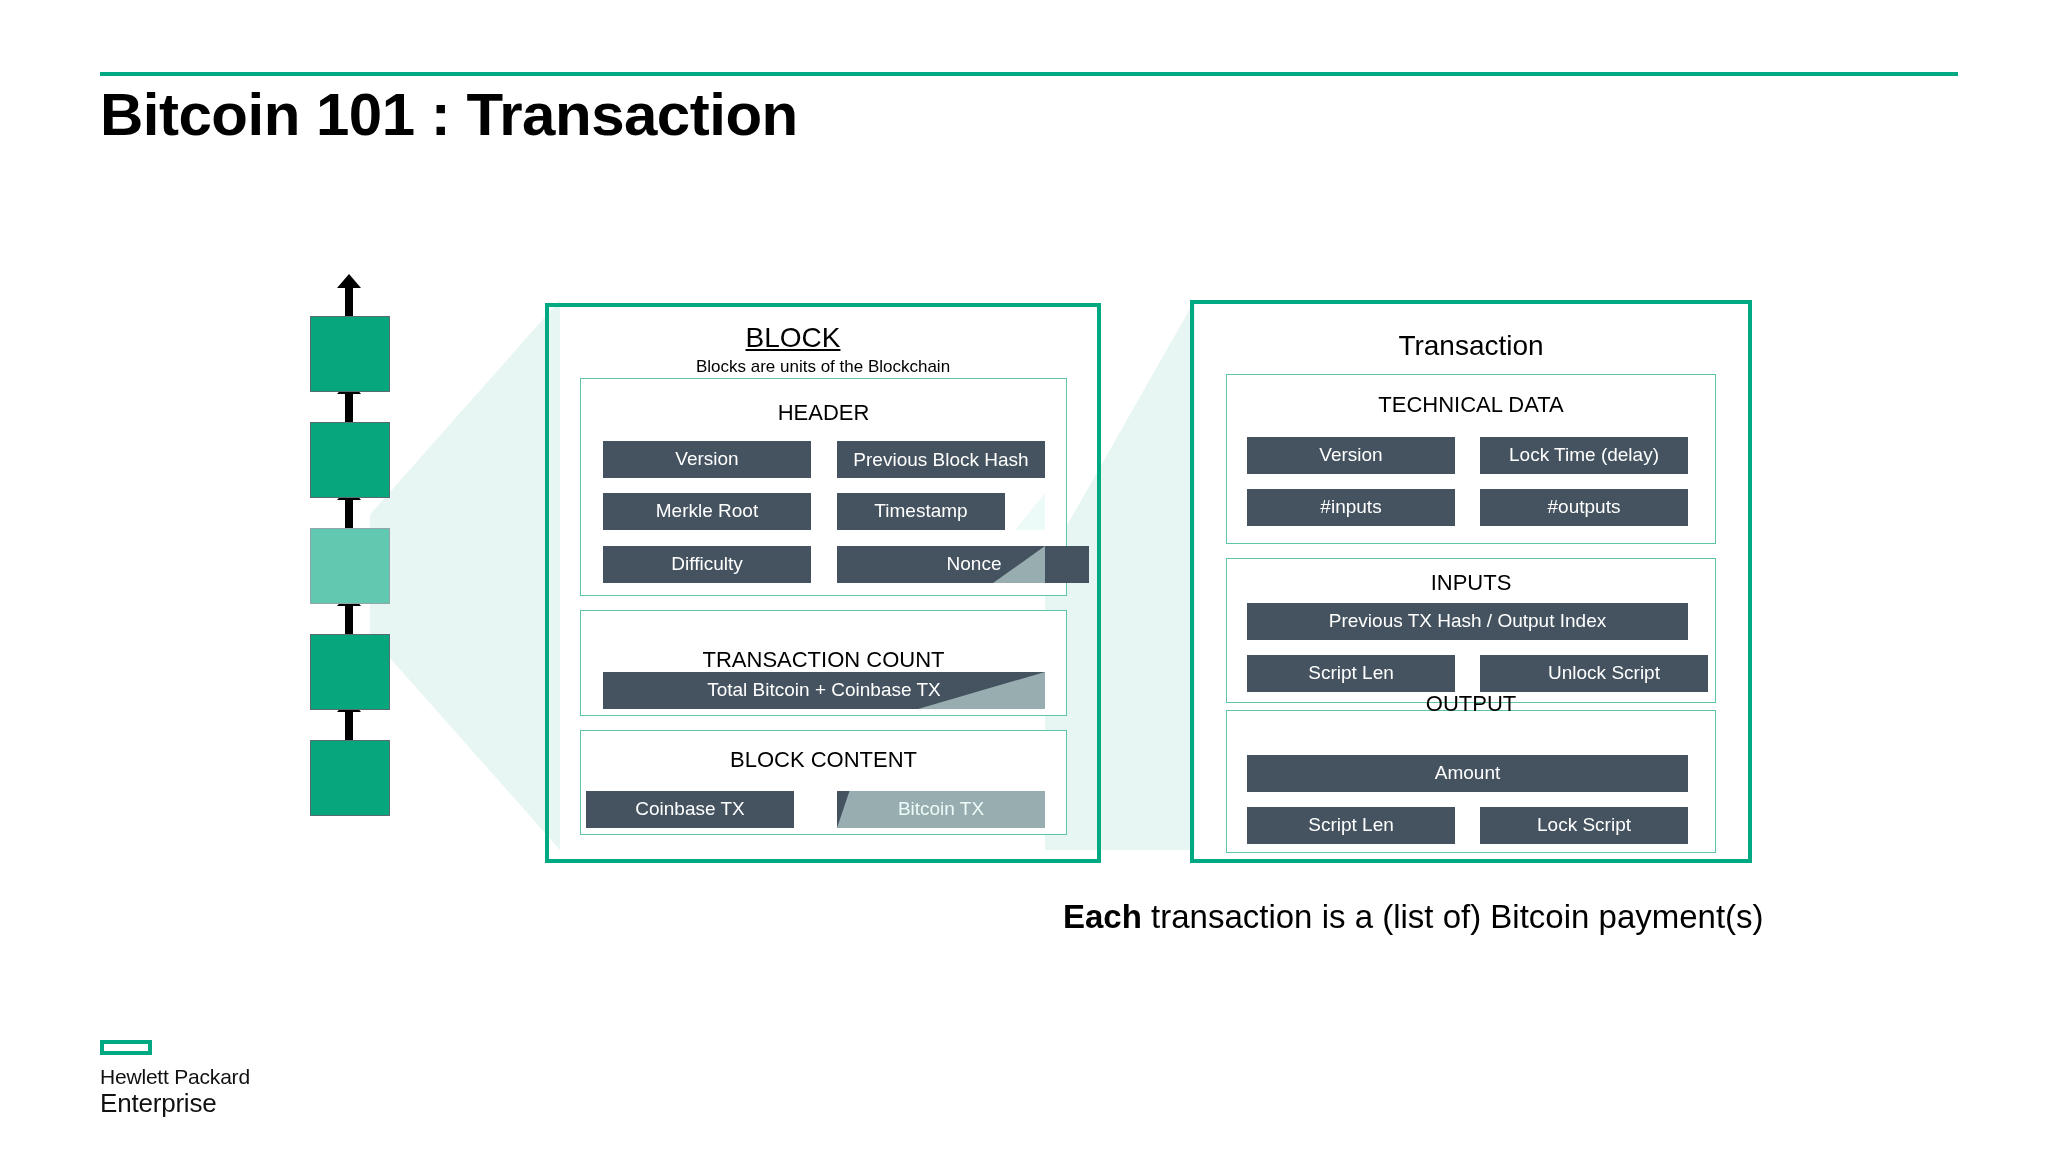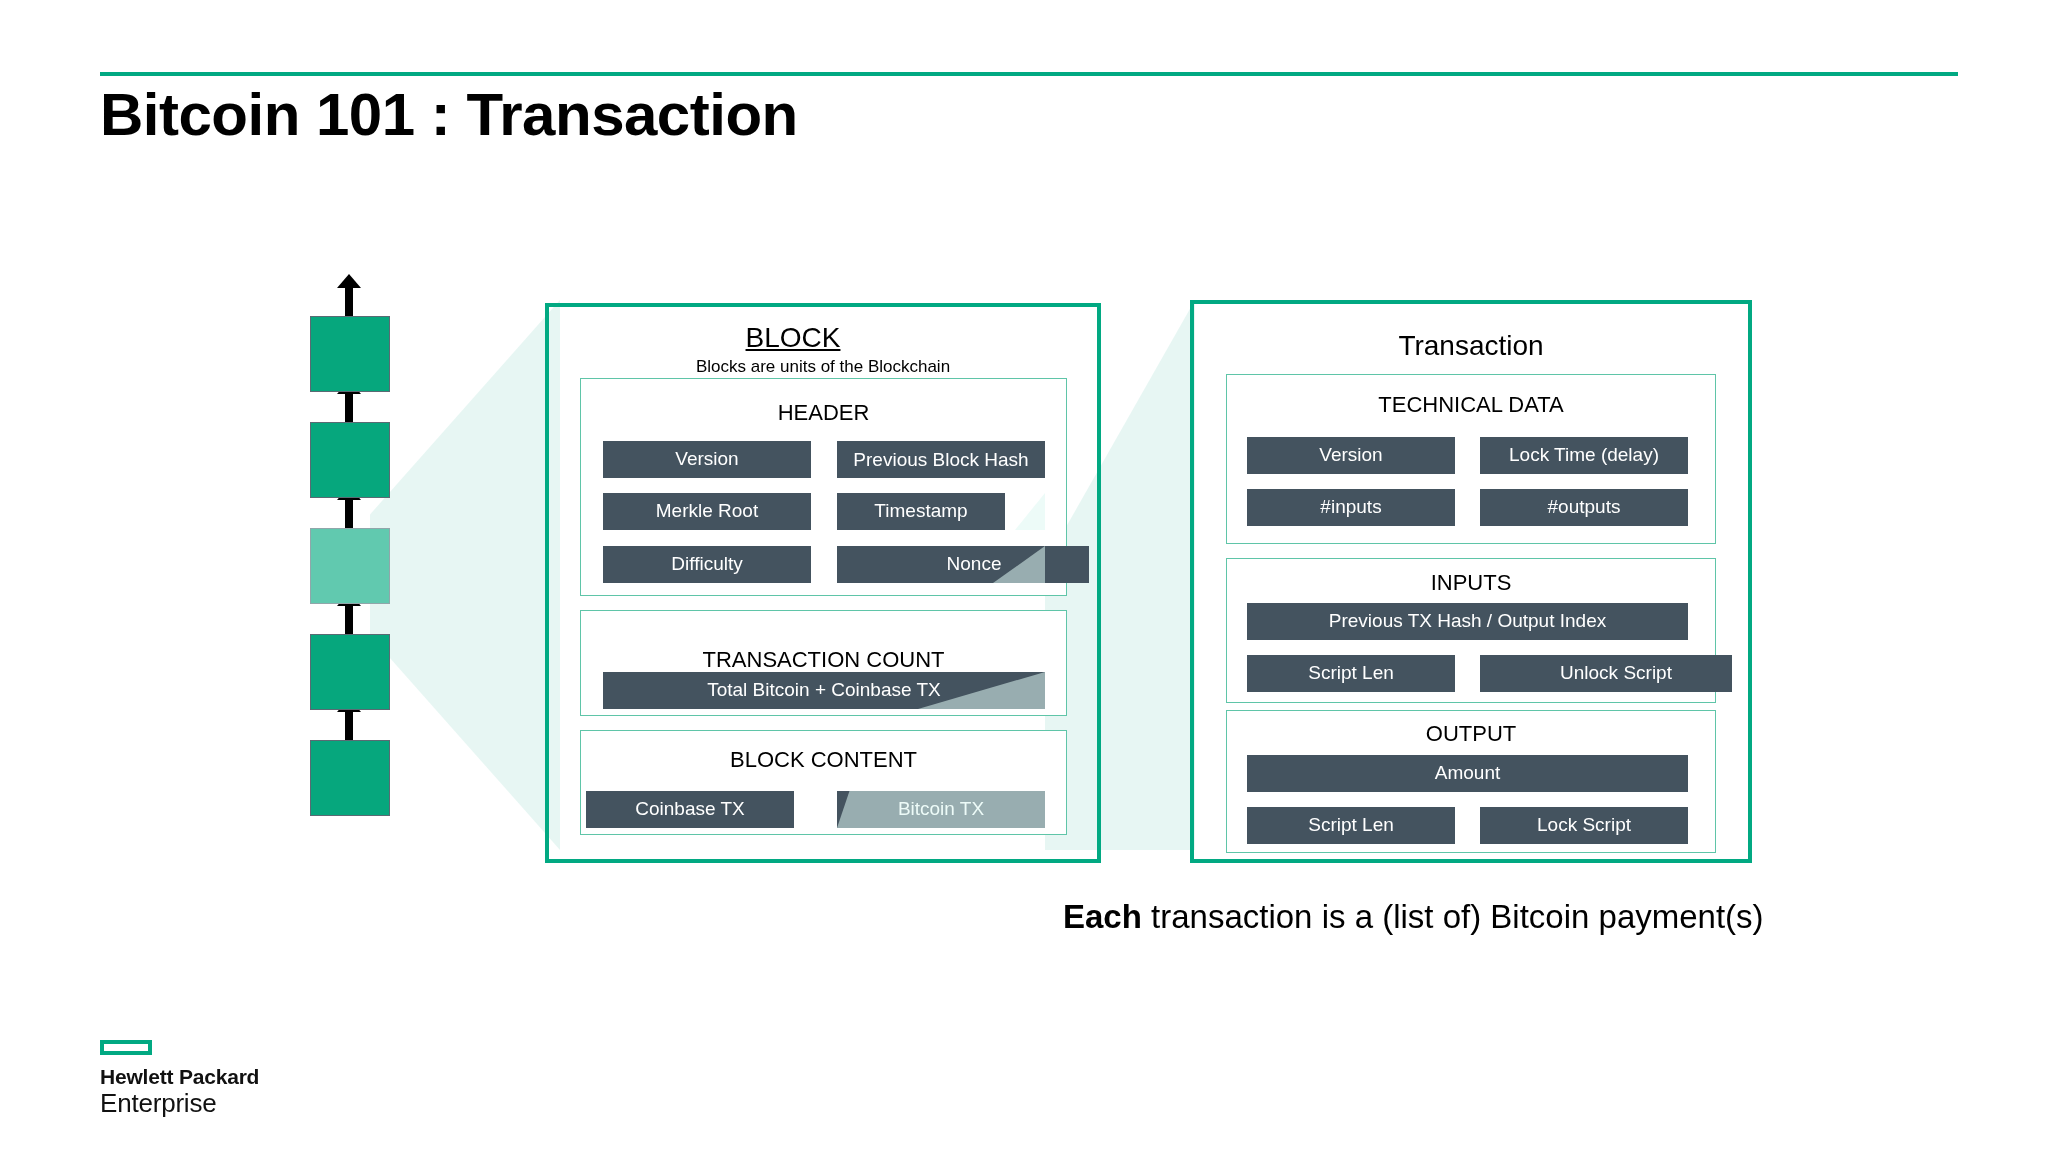--- a/index.html
+++ b/index.html
@@ -210,21 +210,21 @@
   }
   .logo-mark {
     width: 52px;
     height: 15px;
     border: 4px solid #01a982;
     box-sizing: border-box;
     margin-bottom: 10px;
   }
   .logo-line1 {
     font-size: 21px;
-    font-weight: bold;
+    font-weight: normal;
     color: #111111;
     line-height: 1.15;
     letter-spacing: -0.2px;
   }
   .logo-line2 {
     font-size: 26px;
     font-weight: normal;
     color: #111111;
     line-height: 1.15;
     letter-spacing: -0.2px;
@@ -286,24 +286,24 @@
 <div class="section-title" style="left:1226px; top:392px; width:490px;">TECHNICAL DATA</div>
 <div class="chip" style="left:1247px; top:437px; width:208px; height:37px;">Version</div>
 <div class="chip" style="left:1480px; top:437px; width:208px; height:37px;">Lock Time (delay)</div>
 <div class="chip" style="left:1247px; top:489px; width:208px; height:37px;">#inputs</div>
 <div class="chip" style="left:1480px; top:489px; width:208px; height:37px;">#outputs</div>
 
 <div class="section" id="tx-inputs-section"></div>
 <div class="section-title" style="left:1226px; top:570px; width:490px;">INPUTS</div>
 <div class="chip" style="left:1247px; top:603px; width:441px; height:37px;">Previous TX Hash / Output Index</div>
 <div class="chip" style="left:1247px; top:655px; width:208px; height:37px;">Script Len</div>
-<div class="chip" style="left:1480px; top:655px; width:252px; height:37px;padding-left:24px;">Unlock Script</div>
+<div class="chip" style="left:1480px; top:655px; width:228px; height:37px;padding-left:24px;">Unlock Script</div>
 
 <div class="section" id="tx-output-section"></div>
-<div class="section-title" style="left:1226px; top:721px; width:490px;">OUTPUT</div>
+<div class="section-title" style="left:1226px; top:691px; width:490px;">OUTPUT</div>
 <div class="chip" style="left:1247px; top:755px; width:441px; height:37px;">Amount</div>
 <div class="chip" style="left:1247px; top:807px; width:208px; height:37px;">Script Len</div>
 <div class="chip" style="left:1480px; top:807px; width:208px; height:37px;">Lock Script</div>
 
 <div class="caption"><b>Each</b><span> transaction is a (list of) Bitcoin payment(s)</span></div>
 
 <div class="logo">
   <div class="logo-mark"></div>
   <div class="logo-line1">Hewlett Packard</div>
   <div class="logo-line2">Enterprise</div>

